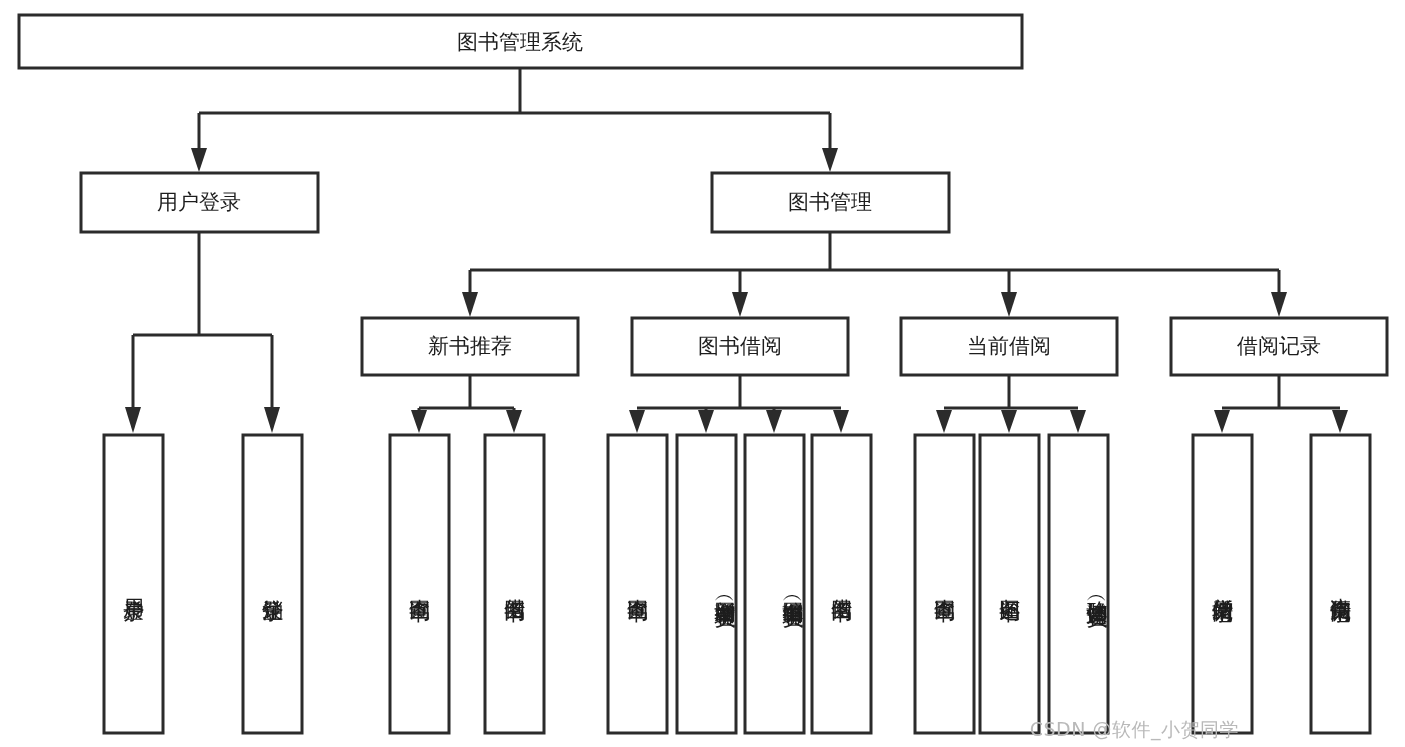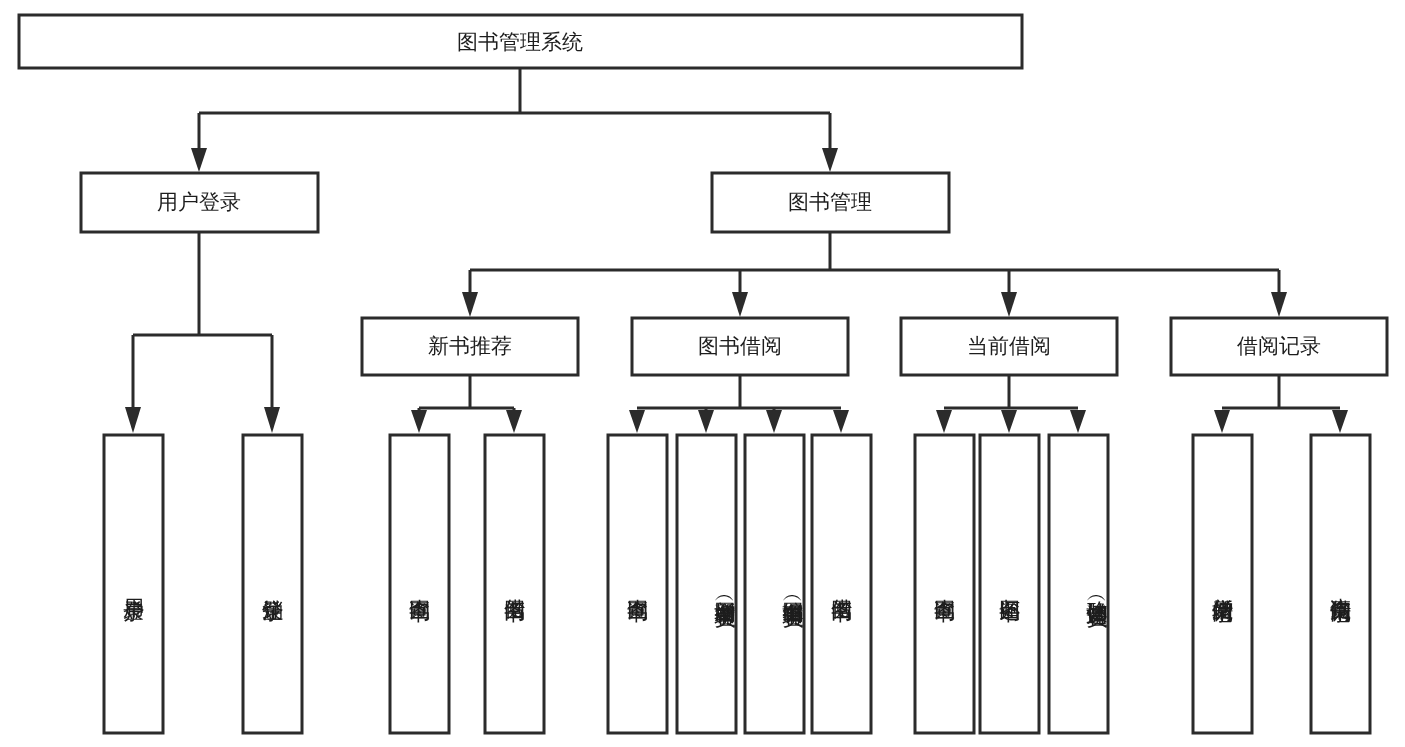--- a/index.html
+++ b/index.html
@@ -221,14 +221,15 @@
   <div class="vlabel" style="left:745px; top:443px; width:59px; height:290px;">编辑图书（管理员）</div>
   <div class="vlabel mid" style="left:812px; top:435px; width:59px; height:298px;">借阅图书</div>
 
   <div class="vlabel mid" style="left:915px; top:435px; width:59px; height:298px;">查询图书</div>
   <div class="vlabel mid" style="left:980px; top:435px; width:59px; height:298px;">归还图书</div>
   <div class="vlabel" style="left:1049px; top:443px; width:59px; height:290px;">确认归还（管理员）</div>
 
   <div class="vlabel mid" style="left:1193px; top:435px; width:59px; height:298px;">新增借阅记录</div>
   <div class="vlabel mid" style="left:1311px; top:435px; width:59px; height:298px;">查询借阅记录</div>
 
+  <div class="watermark">CSDN @软件_小贺同学</div>
 
 </div>
 
 </body></html>

